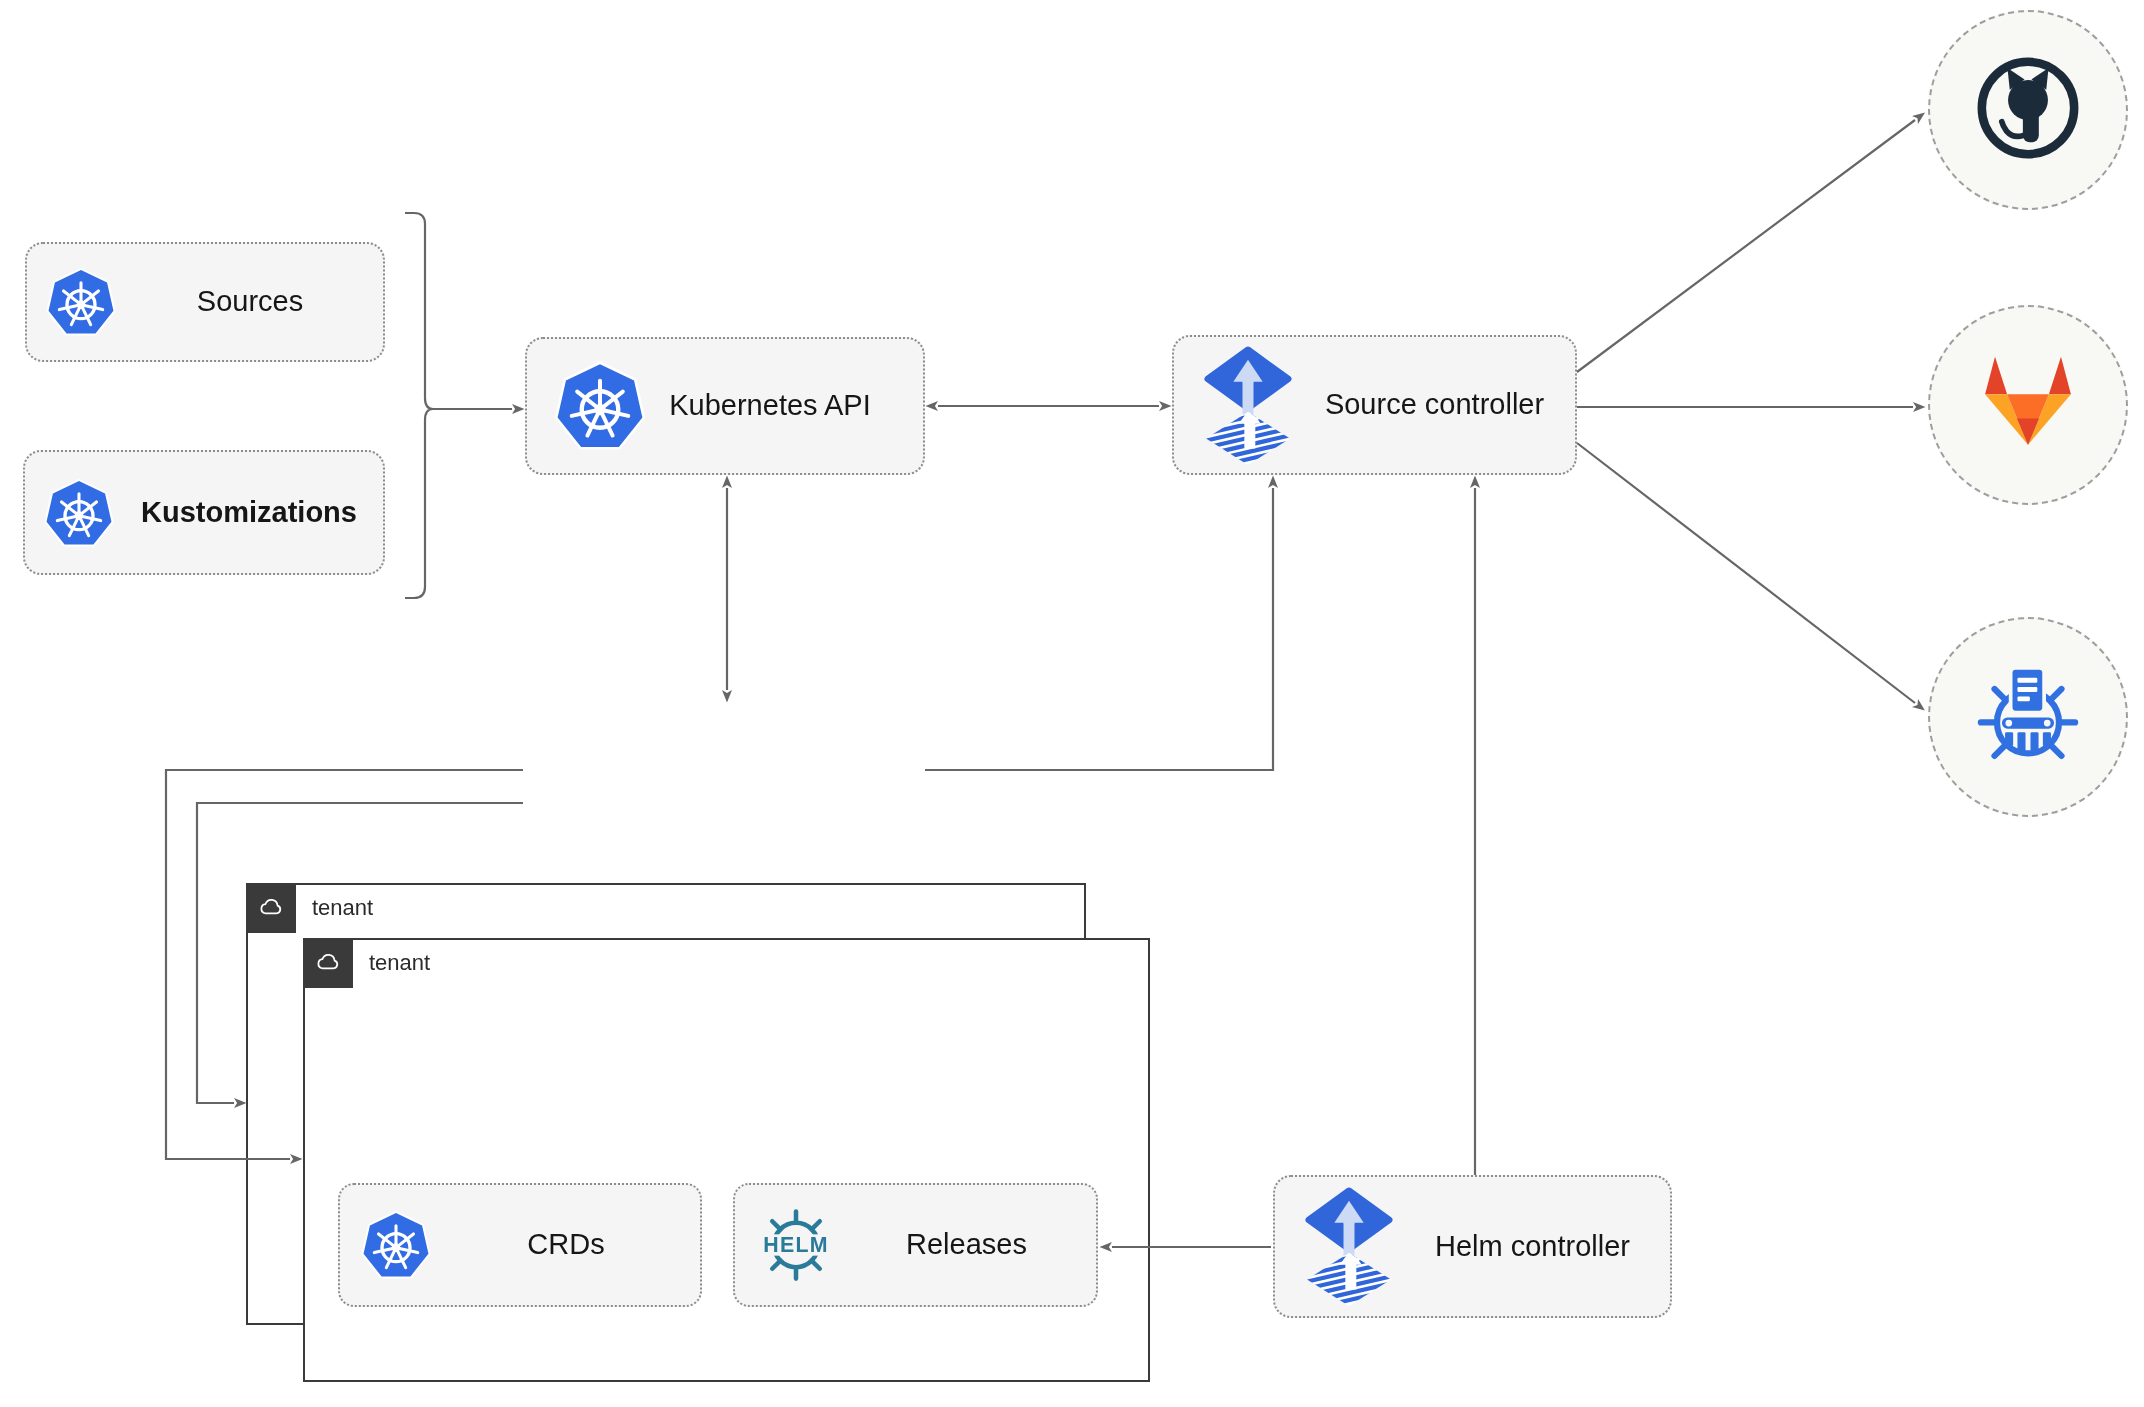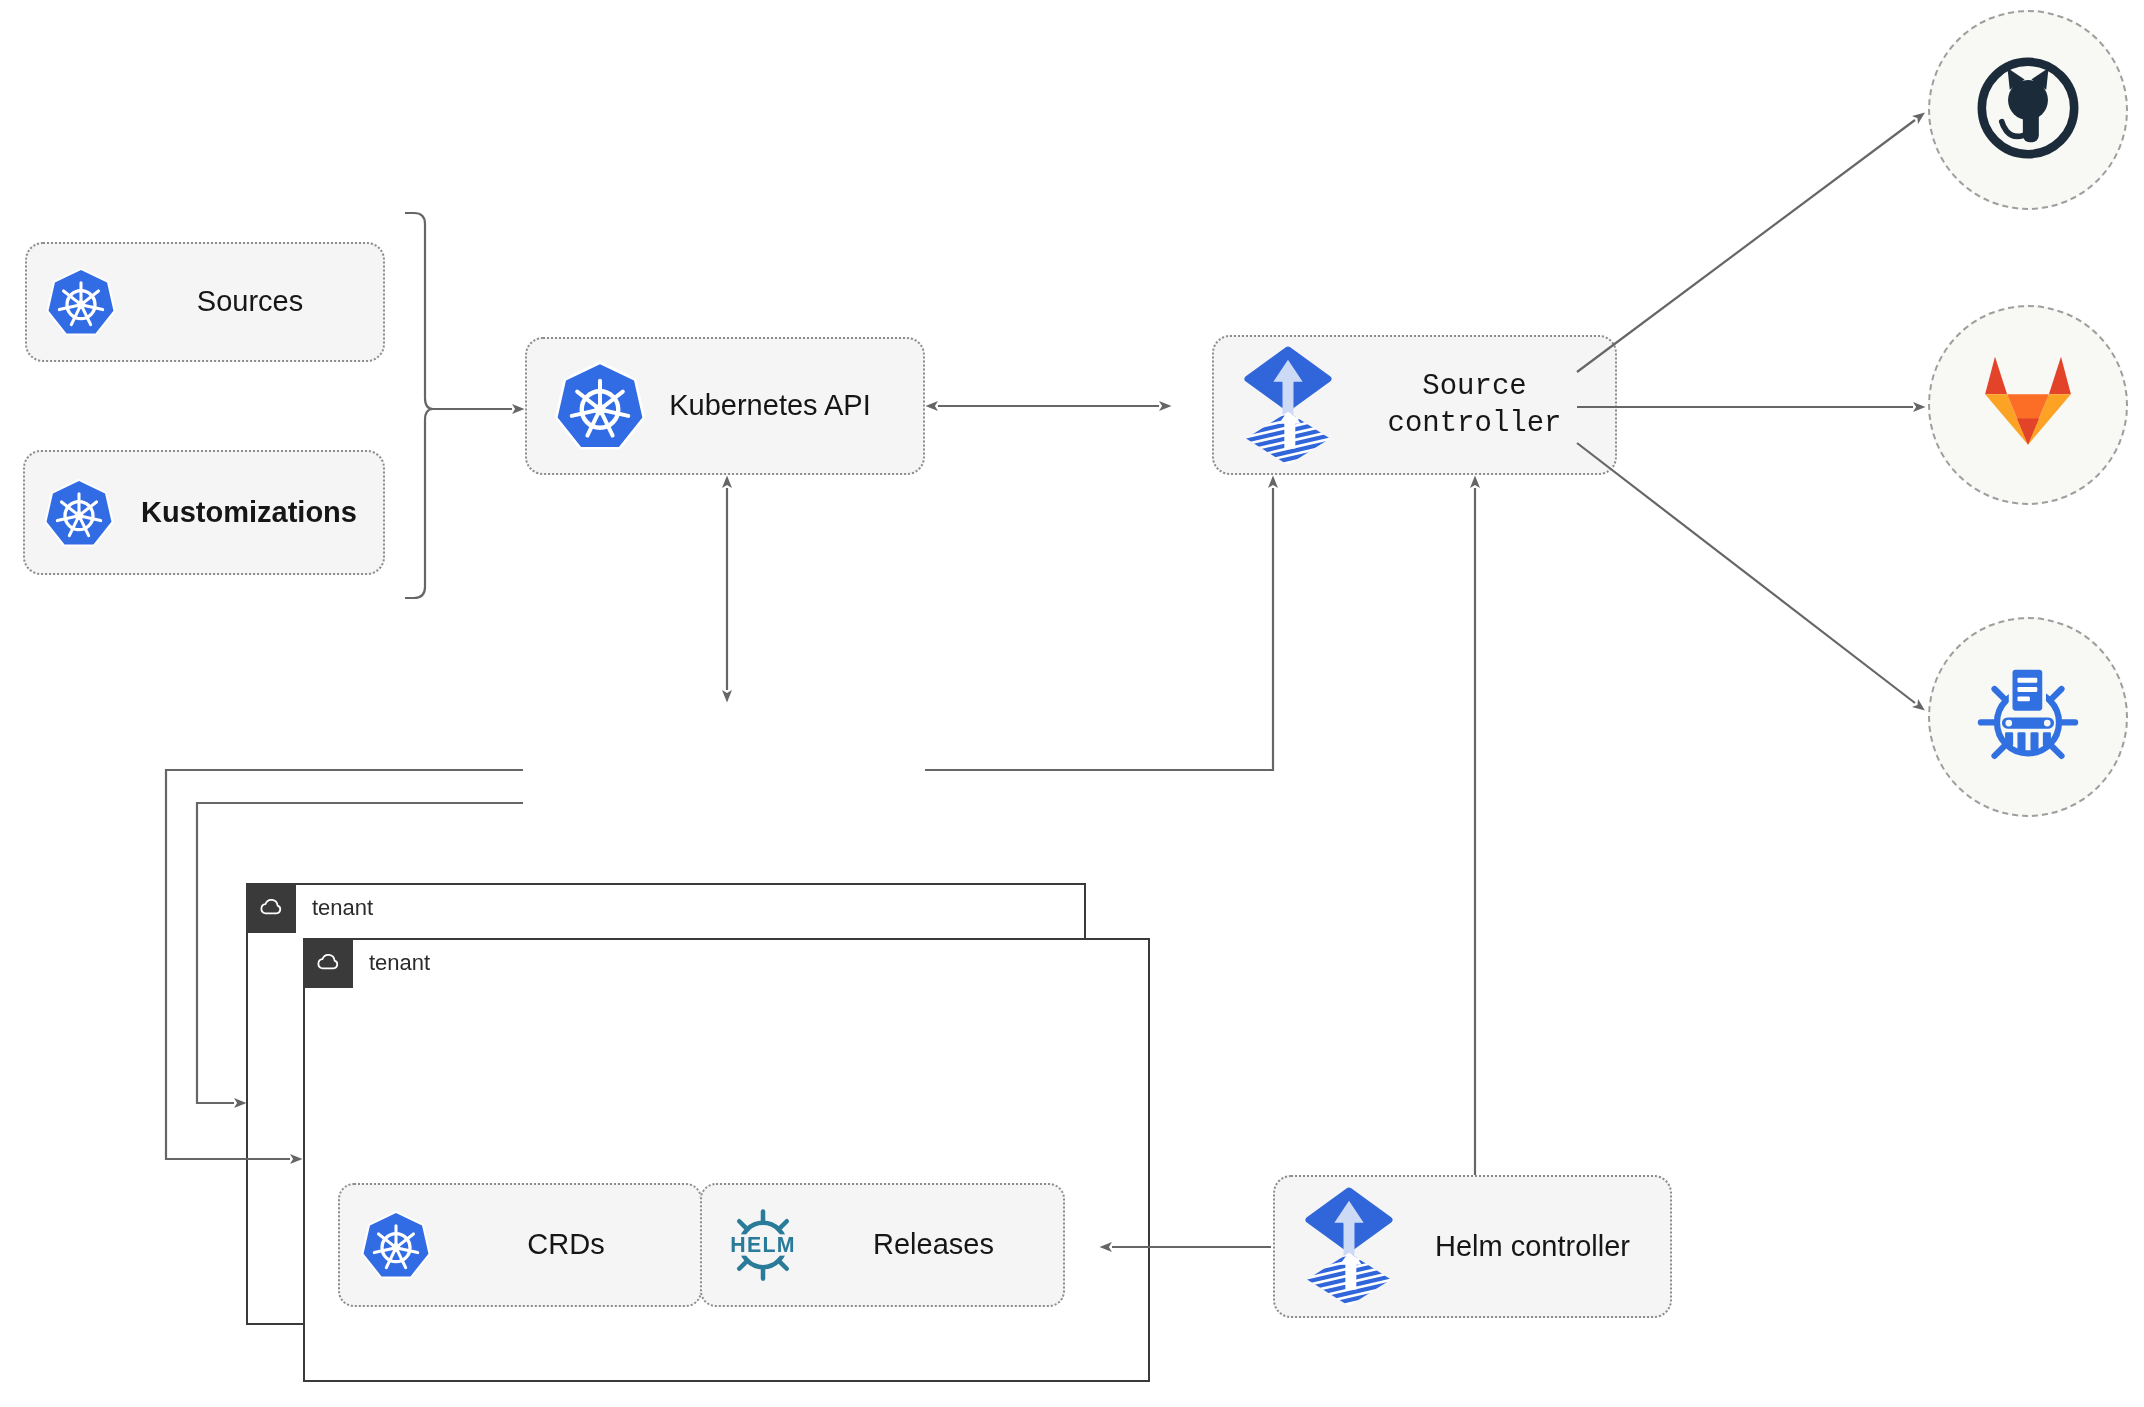--- a/index.html
+++ b/index.html
@@ -8,27 +8,27 @@
 
   
   .dnode{position:absolute;display:flex;align-items:center;background:#f5f5f5;
          border:2px dotted #8c8c8c;border-radius:18px;box-sizing:border-box;z-index:5;}
   .dnode .ic{flex:0 0 auto;display:flex;align-items:center;justify-content:center;}
   .dnode .lb{flex:1;text-align:center;font-size:29px;color:#161616;line-height:1.28;}
 
   #node-sources{left:25px;top:242px;width:360px;height:120px;padding-left:18px;}
   #node-kustomizations{left:23px;top:450px;width:362px;height:125px;padding-left:18px;font-weight:bold;}
   #node-k8s-api{left:525px;top:337px;width:400px;height:138px;padding-left:26px;}
-  #node-source-controller{left:1212px;top:335px;width:405px;height:140px;padding-left:28px;font-family:Liberation Mono, monospace;}
+  #node-source-controller{left:1172px;top:335px;width:405px;height:140px;padding-left:28px;}
   #node-kustomize-controller{left:523px;top:702px;width:402px;height:140px;padding-left:28px;}
   #node-helm-controller{left:1273px;top:1175px;width:399px;height:143px;padding-left:28px;}
   #node-namespaces{left:338px;top:1033px;width:364px;height:125px;padding-left:20px;border-radius:16px;z-index:6;}
   #node-rbac{left:733px;top:1033px;width:364px;height:125px;padding-left:20px;border-radius:16px;z-index:6;}
   #node-crds{left:338px;top:1183px;width:364px;height:124px;padding-left:20px;border-radius:16px;z-index:6;}
-  #node-releases{left:700px;top:1183px;width:365px;height:124px;padding-left:20px;border-radius:16px;z-index:6;}
+  #node-releases{left:733px;top:1183px;width:365px;height:124px;padding-left:20px;border-radius:16px;z-index:6;}
 
   .ctrl .lb{max-width:230px;margin:0 auto;}
 
   
   .tenant{position:absolute;background:#ffffff;border:2.5px solid #3a3a3a;box-sizing:border-box;}
   #tenant-outer{left:246px;top:883px;width:840px;height:442px;z-index:2;}
   #tenant-inner{left:303px;top:938px;width:847px;height:444px;z-index:3;}
   .badge{position:absolute;top:-2.5px;left:-2.5px;width:50px;height:50px;background:#3a3a3a;
          display:flex;align-items:center;justify-content:center;}
   .tlabel{position:absolute;top:-2.5px;left:64px;height:50px;display:flex;align-items:center;

